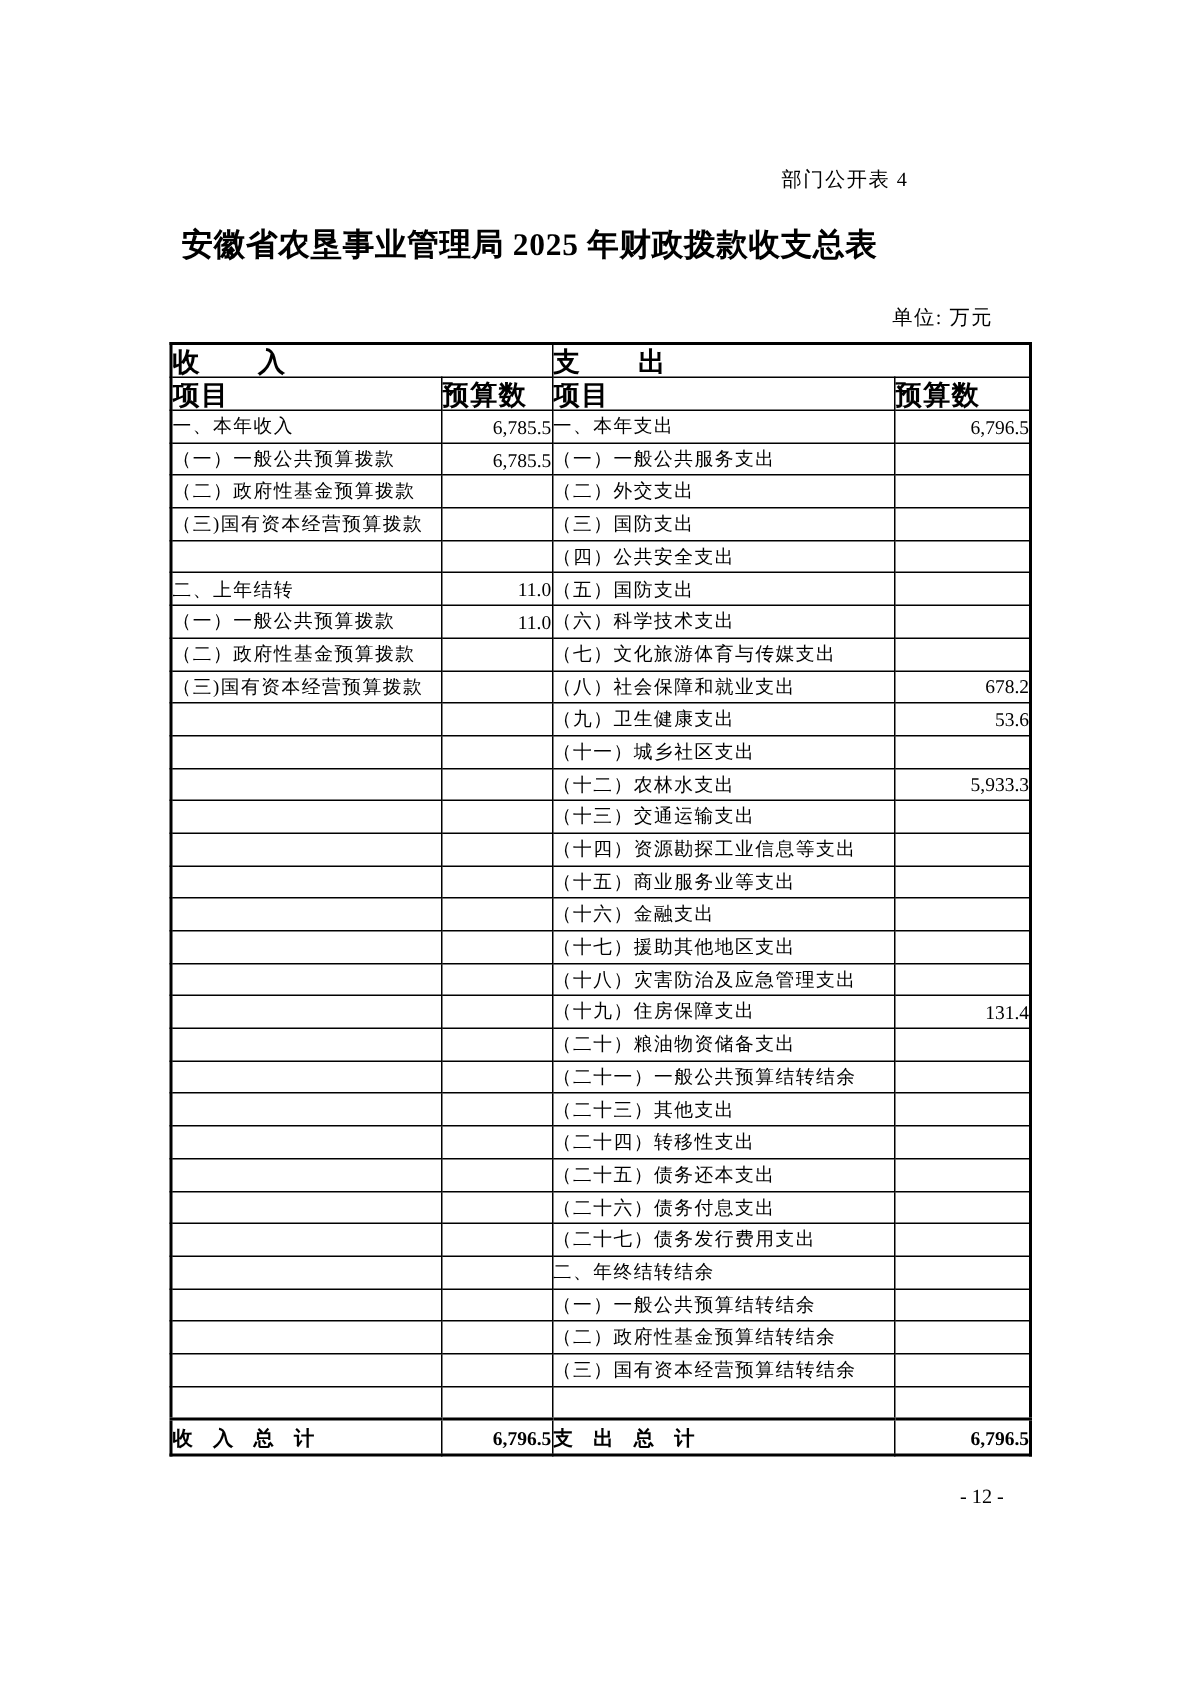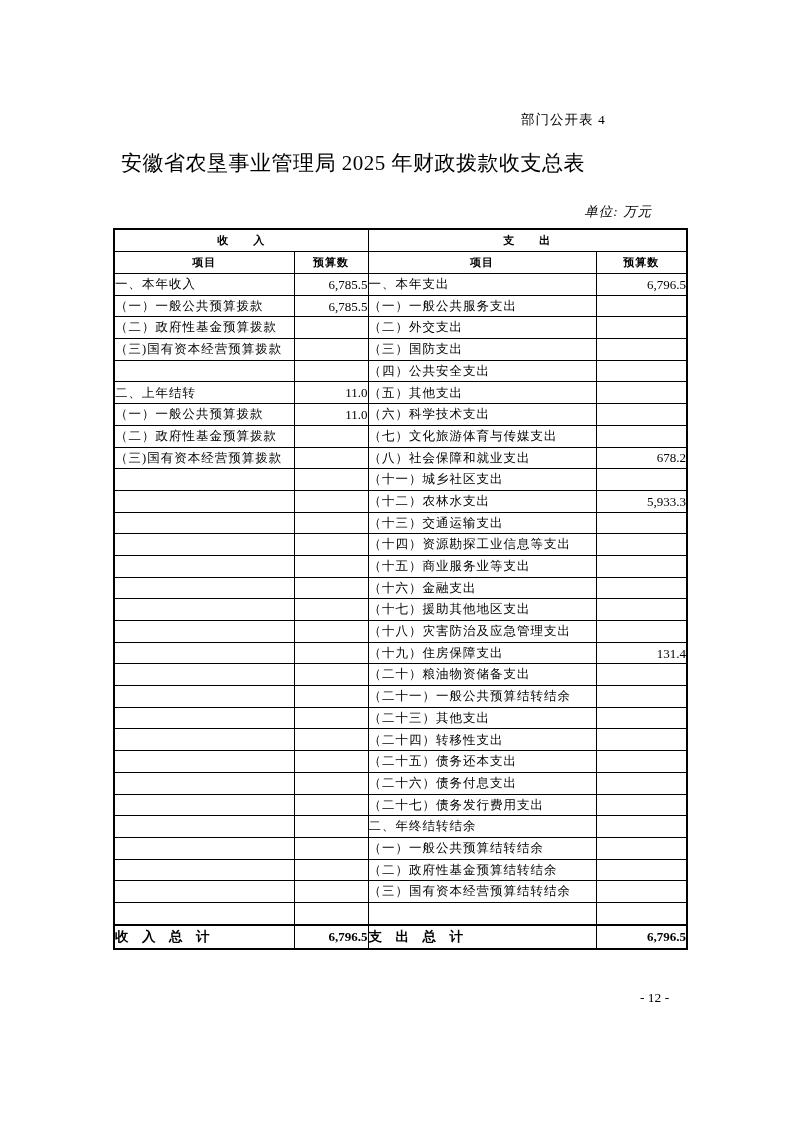--- a/index.html
+++ b/index.html
@@ -10,41 +10,41 @@
     font-family:"Liberation Serif","DejaVu Serif",serif;
     color:#000;
     overflow:hidden;
   }
   .doc-label{
     position:absolute;left:521px;top:111px;
     font-size:13.5px;letter-spacing:1px;white-space:pre;
   }
   .doc-title{
     position:absolute;left:0;top:149px;width:706px;
-    text-align:center;font-size:21px;font-weight:normal;
+    text-align:center;font-size:21px;font-weight:bold;
     letter-spacing:0.5px;white-space:pre;
   }
   .unit-label{
-    position:absolute;right:142px;top:203px;
-    font-size:13.5px;letter-spacing:1px;white-space:pre;font-style:italic;
+    position:absolute;right:132px;top:203px;
+    font-size:13.5px;letter-spacing:1px;white-space:pre;
   }
   table.budget{
     position:absolute;left:113px;top:228px;
     width:573px;
     border-collapse:collapse;table-layout:fixed;
     border:2px solid #000;
   }
   table.budget th,table.budget td{
     border:1px solid #000;
     overflow:hidden;white-space:nowrap;
     line-height:1;vertical-align:middle;
     padding:0;
   }
   table.budget th{
-    font-size:11px;font-weight:bold;text-align:center;
+    font-size:18px;font-weight:bold;text-align:left;
     height:21px;letter-spacing:1px;white-space:pre;
   }
   td.label{
     text-align:left;padding-left:6px;padding-right:2px;
     font-size:12.5px;letter-spacing:1px;height:20.7px;
   }
   td.value{
     text-align:right;padding-right:4px;padding-left:2px;
     font-size:13px;height:20.7px;
   }
@@ -117,40 +117,46 @@
       </tr>
       <tr>
         <td class="label"></td>
         <td class="value"></td>
         <td class="label">（四）公共安全支出</td>
         <td class="value"></td>
       </tr>
       <tr>
         <td class="label">二、上年结转</td>
         <td class="value">11.0</td>
-        <td class="label">（五）其他支出</td>
+        <td class="label">（五）国防支出</td>
         <td class="value"></td>
       </tr>
       <tr>
         <td class="label">（一）一般公共预算拨款</td>
         <td class="value">11.0</td>
         <td class="label">（六）科学技术支出</td>
         <td class="value"></td>
       </tr>
       <tr>
         <td class="label">（二）政府性基金预算拨款</td>
         <td class="value"></td>
         <td class="label">（七）文化旅游体育与传媒支出</td>
         <td class="value"></td>
       </tr>
       <tr>
         <td class="label">（三)国有资本经营预算拨款</td>
         <td class="value"></td>
         <td class="label">（八）社会保障和就业支出</td>
         <td class="value">678.2</td>
+      </tr>
+      <tr>
+        <td class="label"></td>
+        <td class="value"></td>
+        <td class="label">（九）卫生健康支出</td>
+        <td class="value">53.6</td>
       </tr>
       <tr>
         <td class="label"></td>
         <td class="value"></td>
         <td class="label">（十一）城乡社区支出</td>
         <td class="value"></td>
       </tr>
       <tr>
         <td class="label"></td>
         <td class="value"></td>

